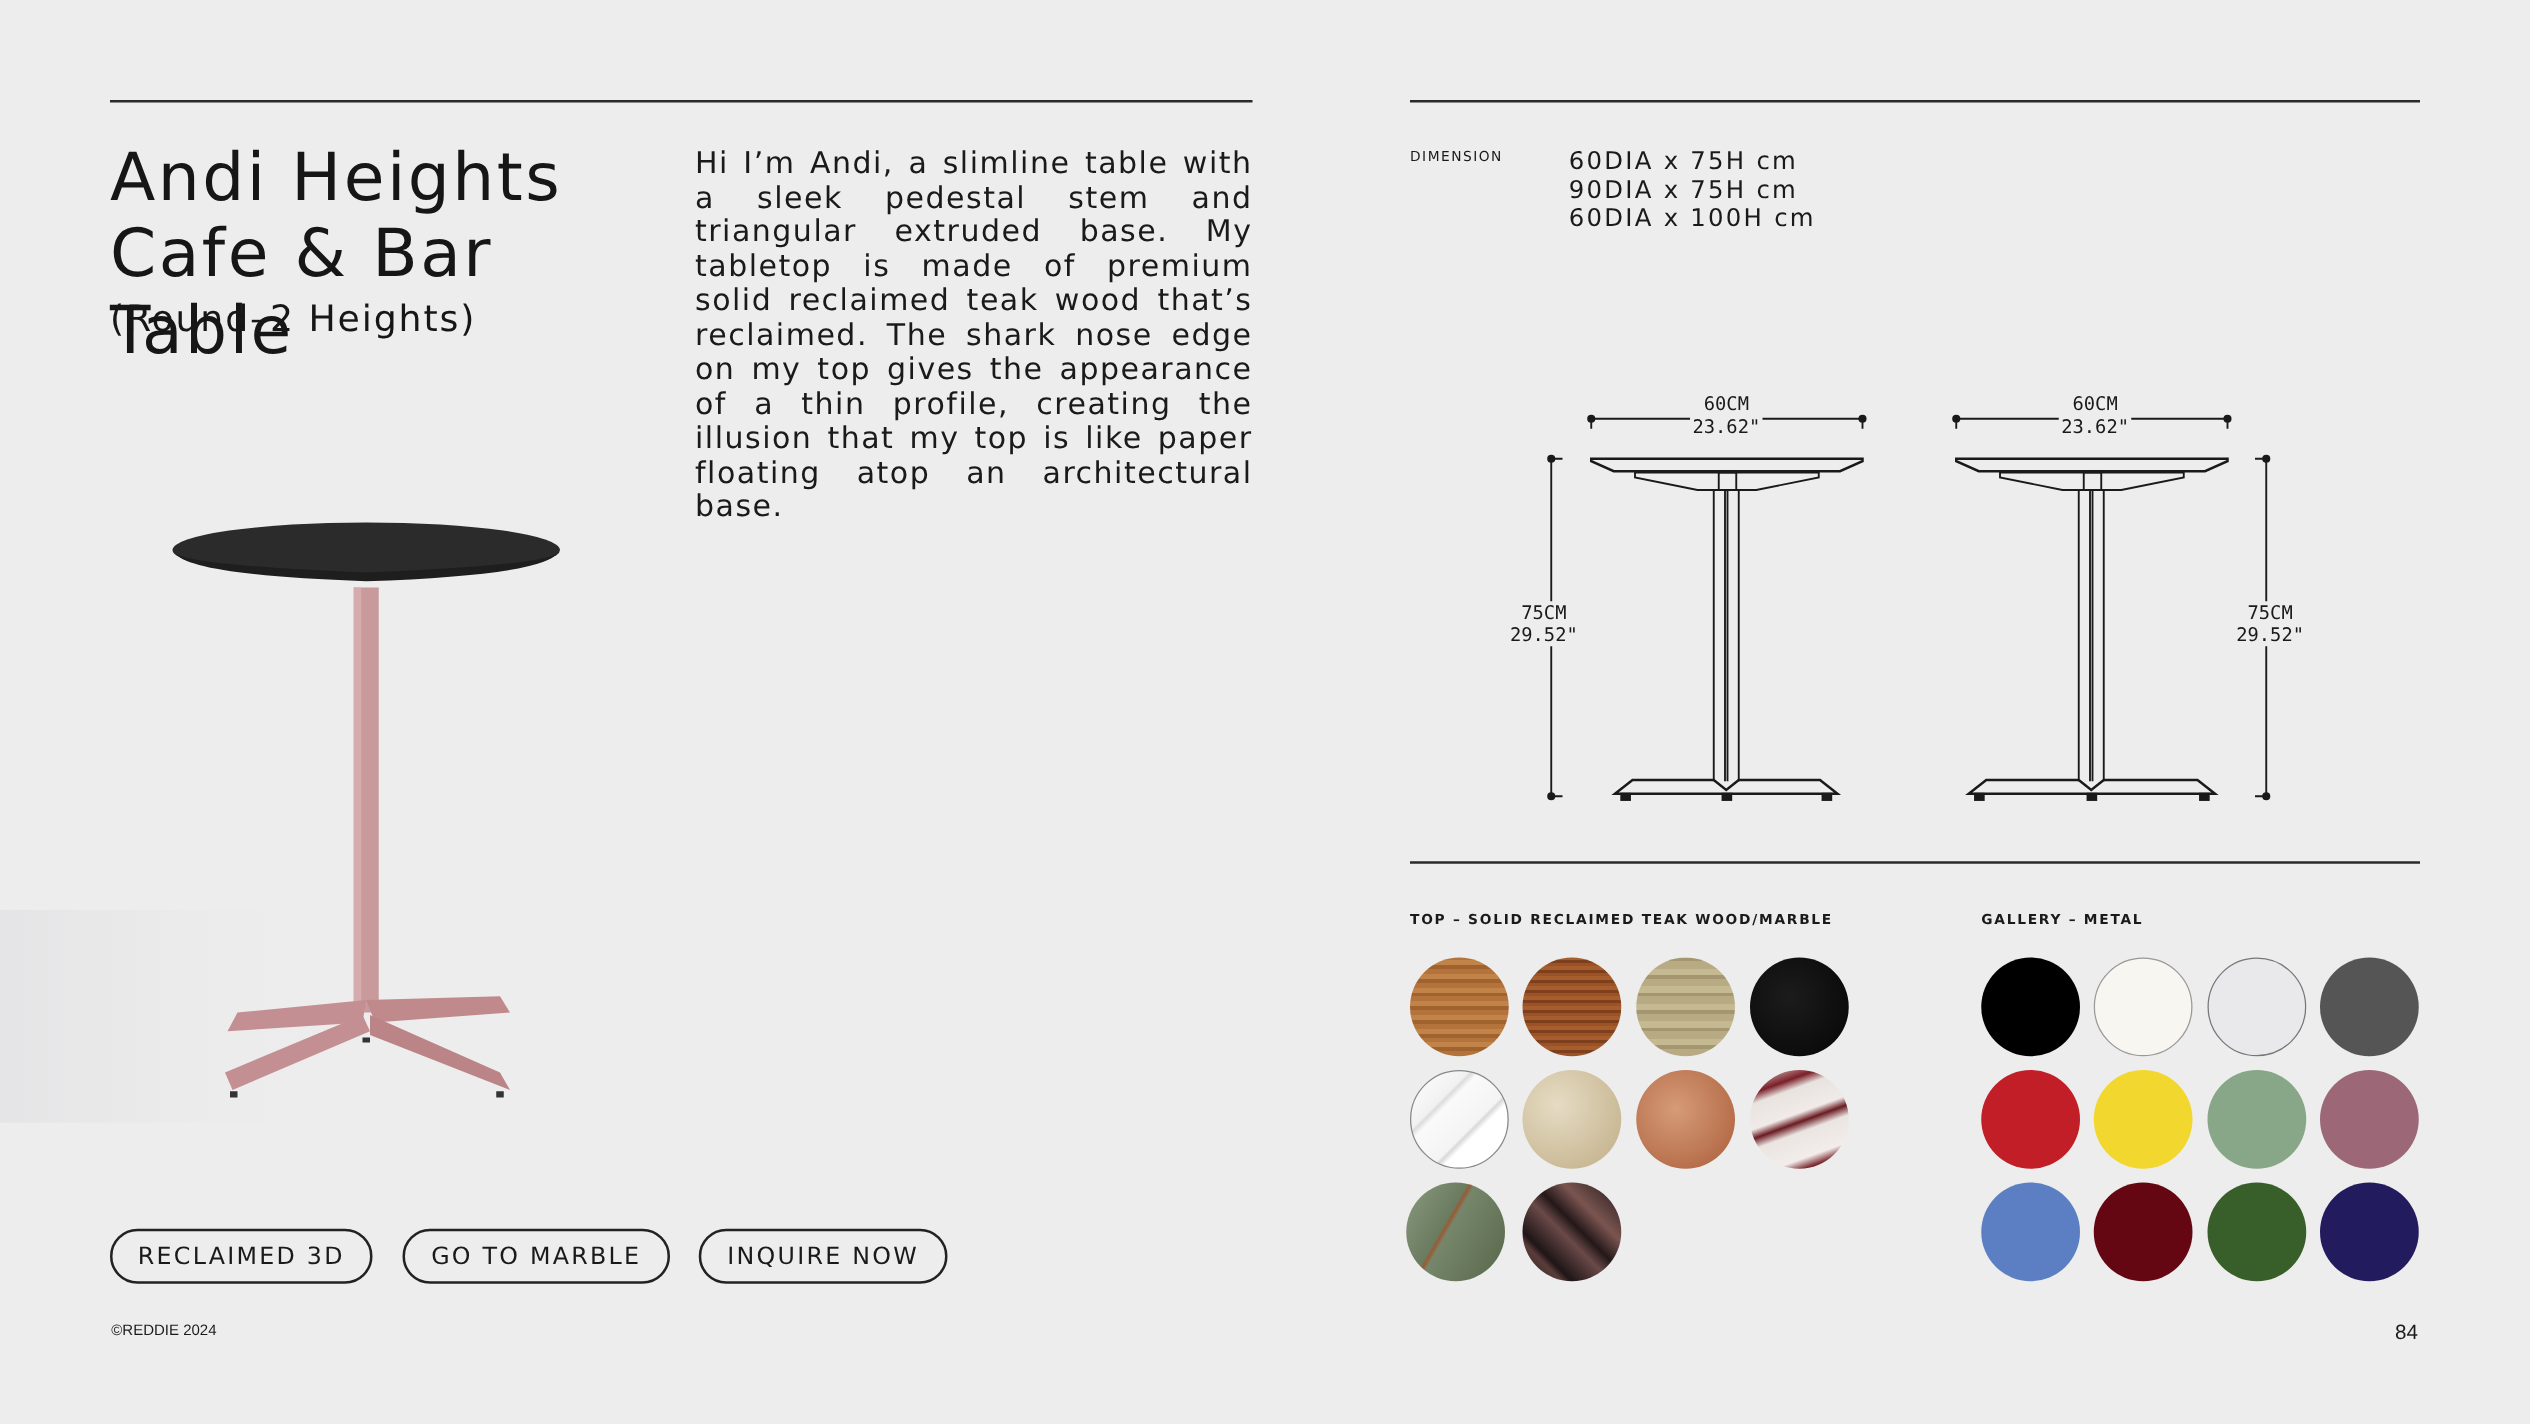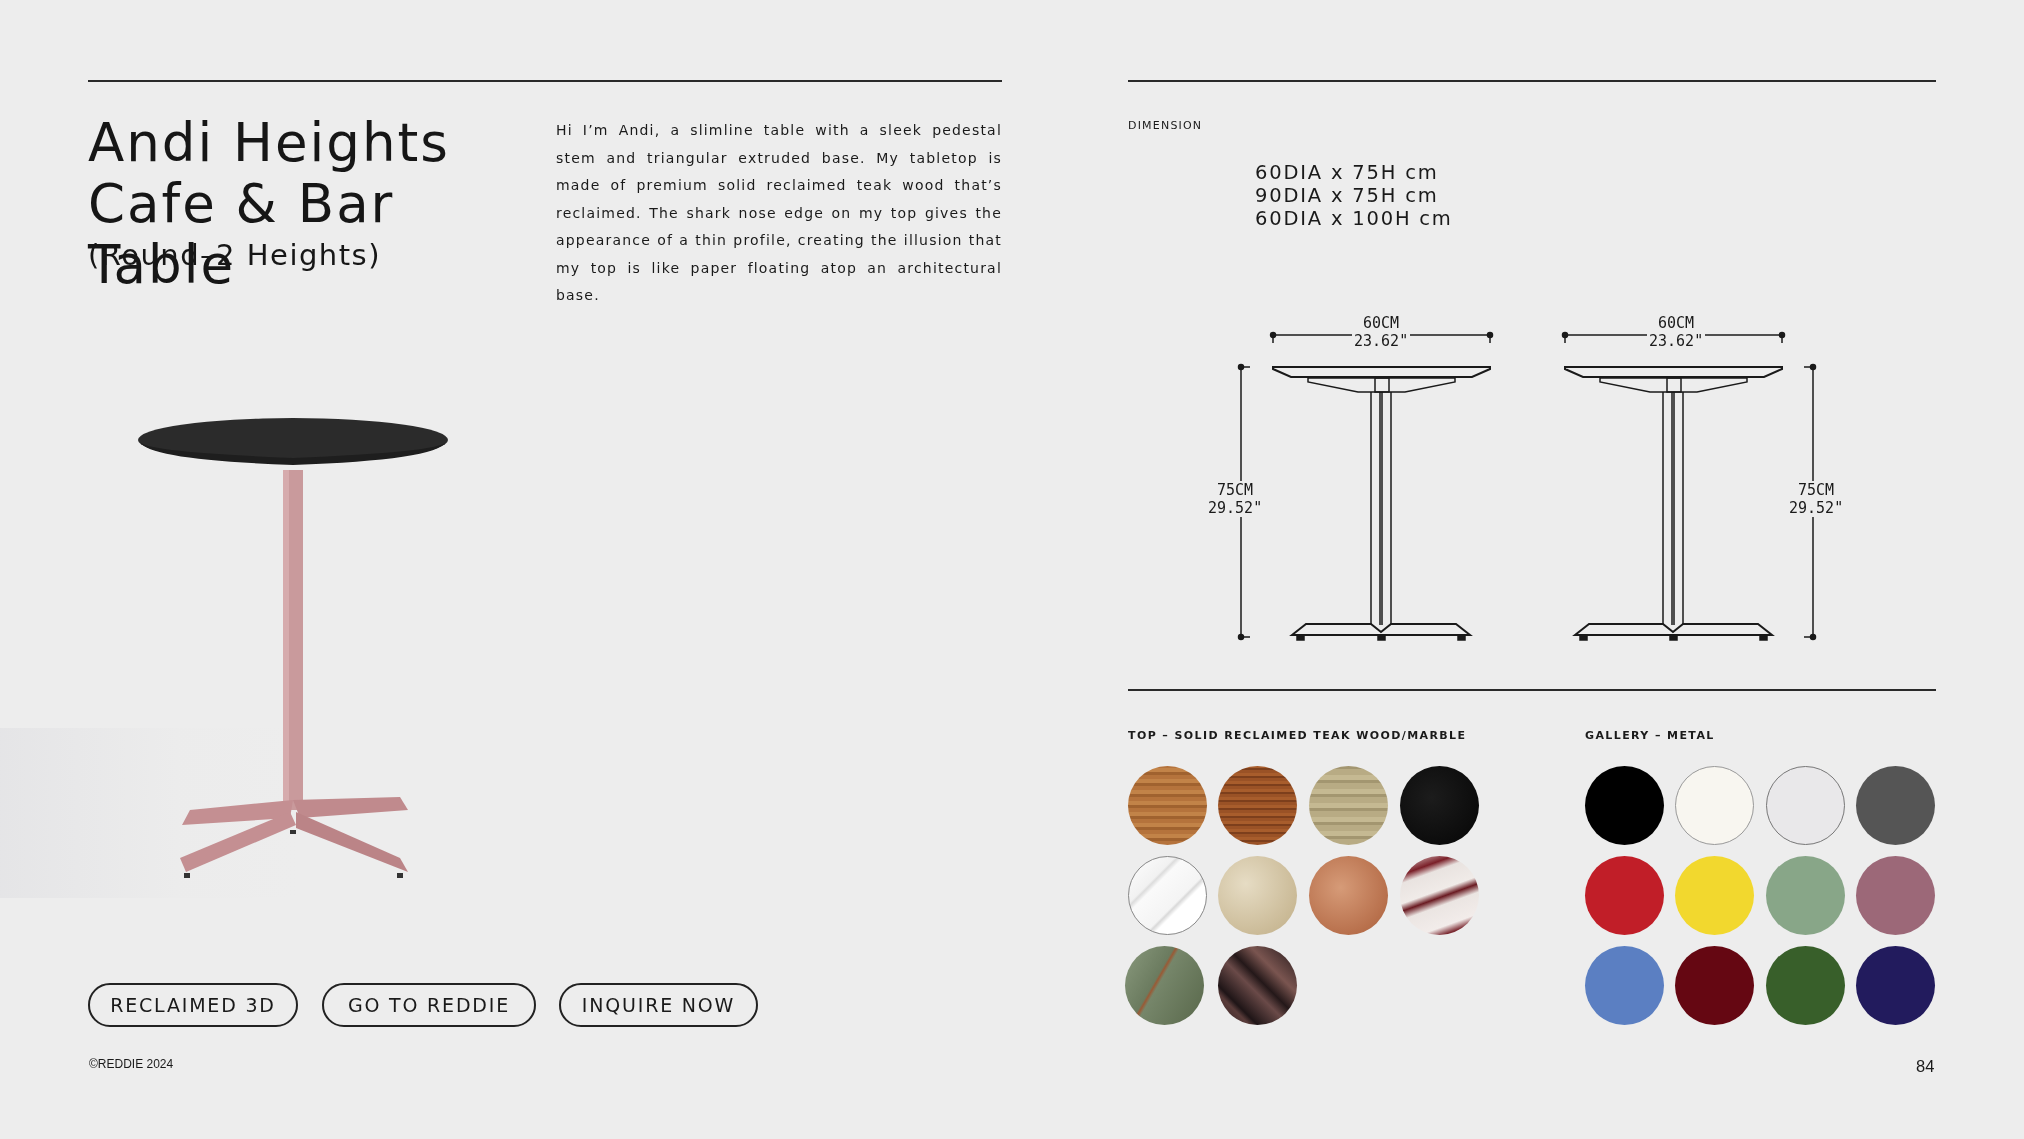--- a/index.html
+++ b/index.html
@@ -14,27 +14,27 @@
   .title {
     left:88px; top:112px; width:460px;
     font-size:53px; line-height:61px; letter-spacing:2px; font-weight:500;
     color:#161616;
   }
   .subtitle {
     left:88px; top:238px; font-size:29px; letter-spacing:1.5px; color:#161616;
   }
   .desc {
     left:556px; top:117px; width:446px;
-    font-size:14px; line-height:27.5px; letter-spacing:1.2px;
+    font-size:24px; line-height:27.5px; letter-spacing:1.2px;
     text-align:justify; text-align-last:left; color:#1a1a1a;
   }
   .dim-label {
     left:1128px; top:119px; font-size:11px; letter-spacing:1.2px; color:#1a1a1a;
   }
-  .dim-values { left:1255px; top:117px; font-size:19.5px; line-height:23px; letter-spacing:1.8px;margin-top:44px; }
+  .dim-values { left:1255px; top:117px; font-size:19.5px; line-height:23px; letter-spacing:1.8px; }
   .dim-values div { white-space:nowrap; }
 
   .drawing { position:absolute; }
   .dlabel {
     position:absolute; font-family:"DejaVu Sans Mono", monospace;
     font-size:15px; line-height:18px; text-align:center; background:#ededed; color:#1a1a1a;
     padding:0 2px;
   }
 
   .section-label {
@@ -210,17 +210,17 @@
   <div class="swatch" style="left:1766px; top:856px; background:#88a688;"></div>
   <div class="swatch" style="left:1856px; top:856px; background:#9c6878;"></div>
 
   <div class="swatch" style="left:1585px; top:946px; background:#5b7fc2;"></div>
   <div class="swatch" style="left:1675px; top:946px; background:#650712;"></div>
   <div class="swatch" style="left:1766px; top:946px; background:#385f2a;"></div>
   <div class="swatch" style="left:1856px; top:946px; background:#221b5d;"></div>
 </div>
 
 <button class="btn" style="left:88px; top:983px; width:206px;">RECLAIMED 3D</button>
-<button class="btn" style="left:322px; top:983px; width:210px;">GO TO REDDIE</button>
+<button class="btn" style="left:322px; top:983px; width:210px;">GO TO MARBLE</button>
 <button class="btn" style="left:559px; top:983px; width:195px;">INQUIRE NOW</button>
 
 <div class="abs footer-left">©REDDIE 2024</div>
 <div class="abs footer-right">84</div>
 
 </body></html>

